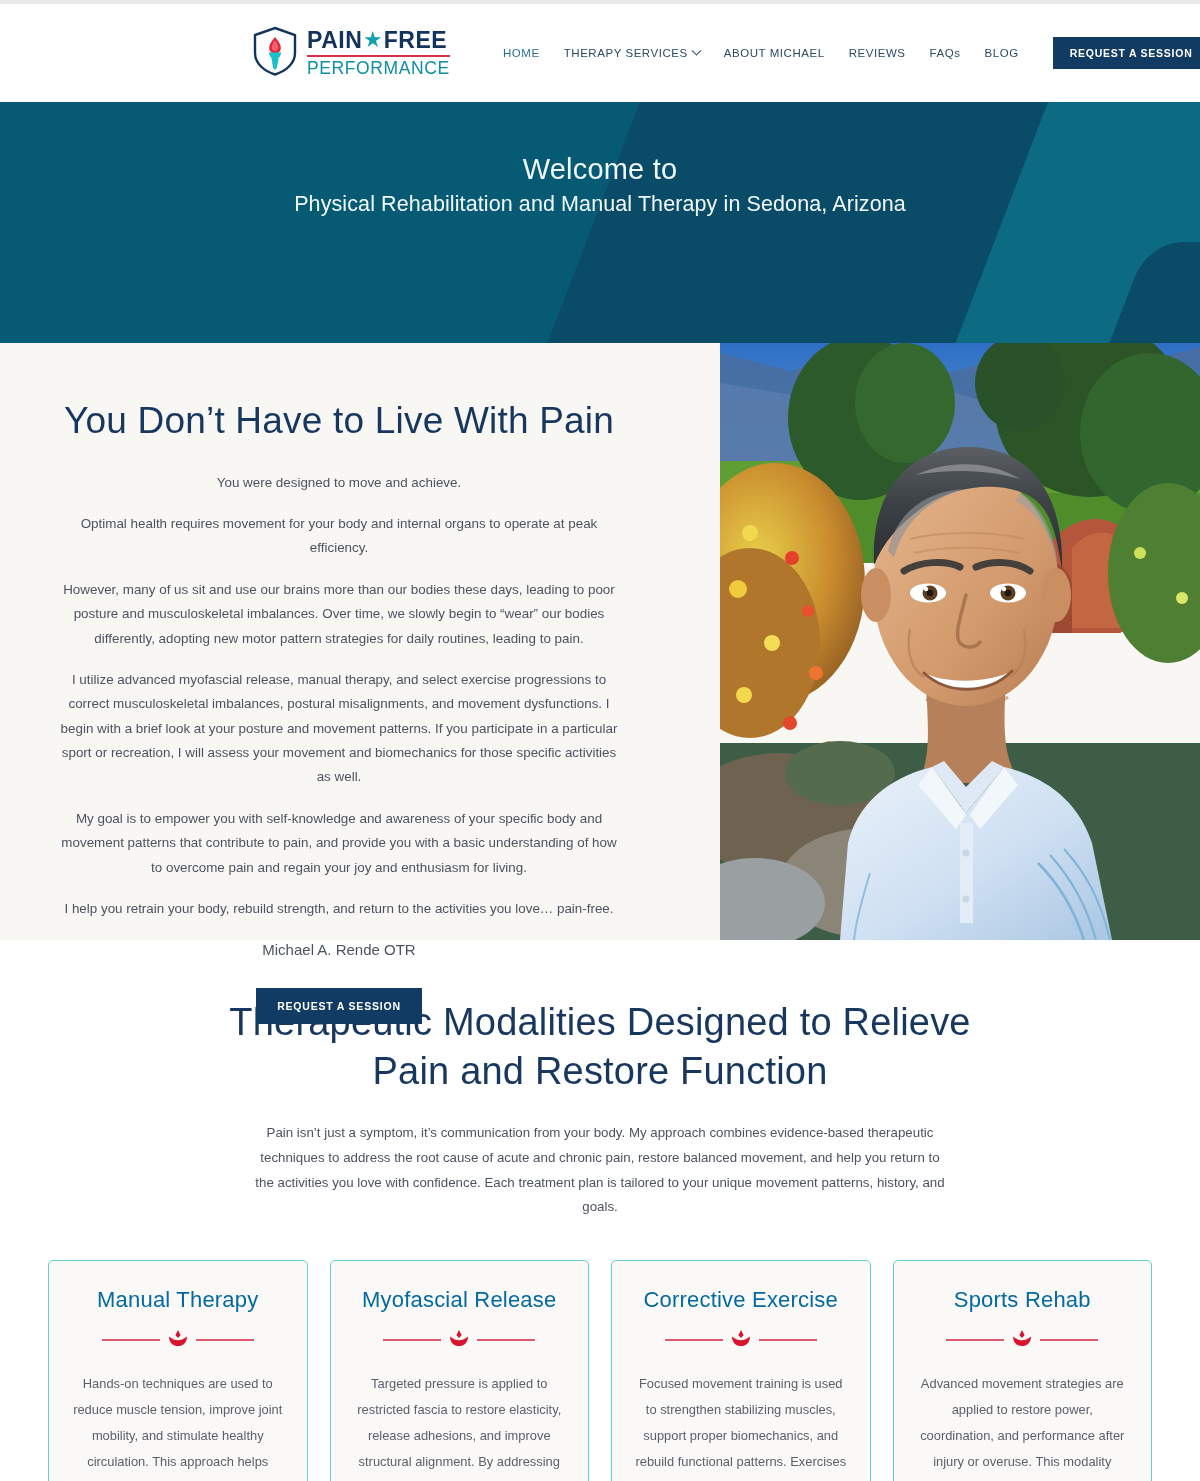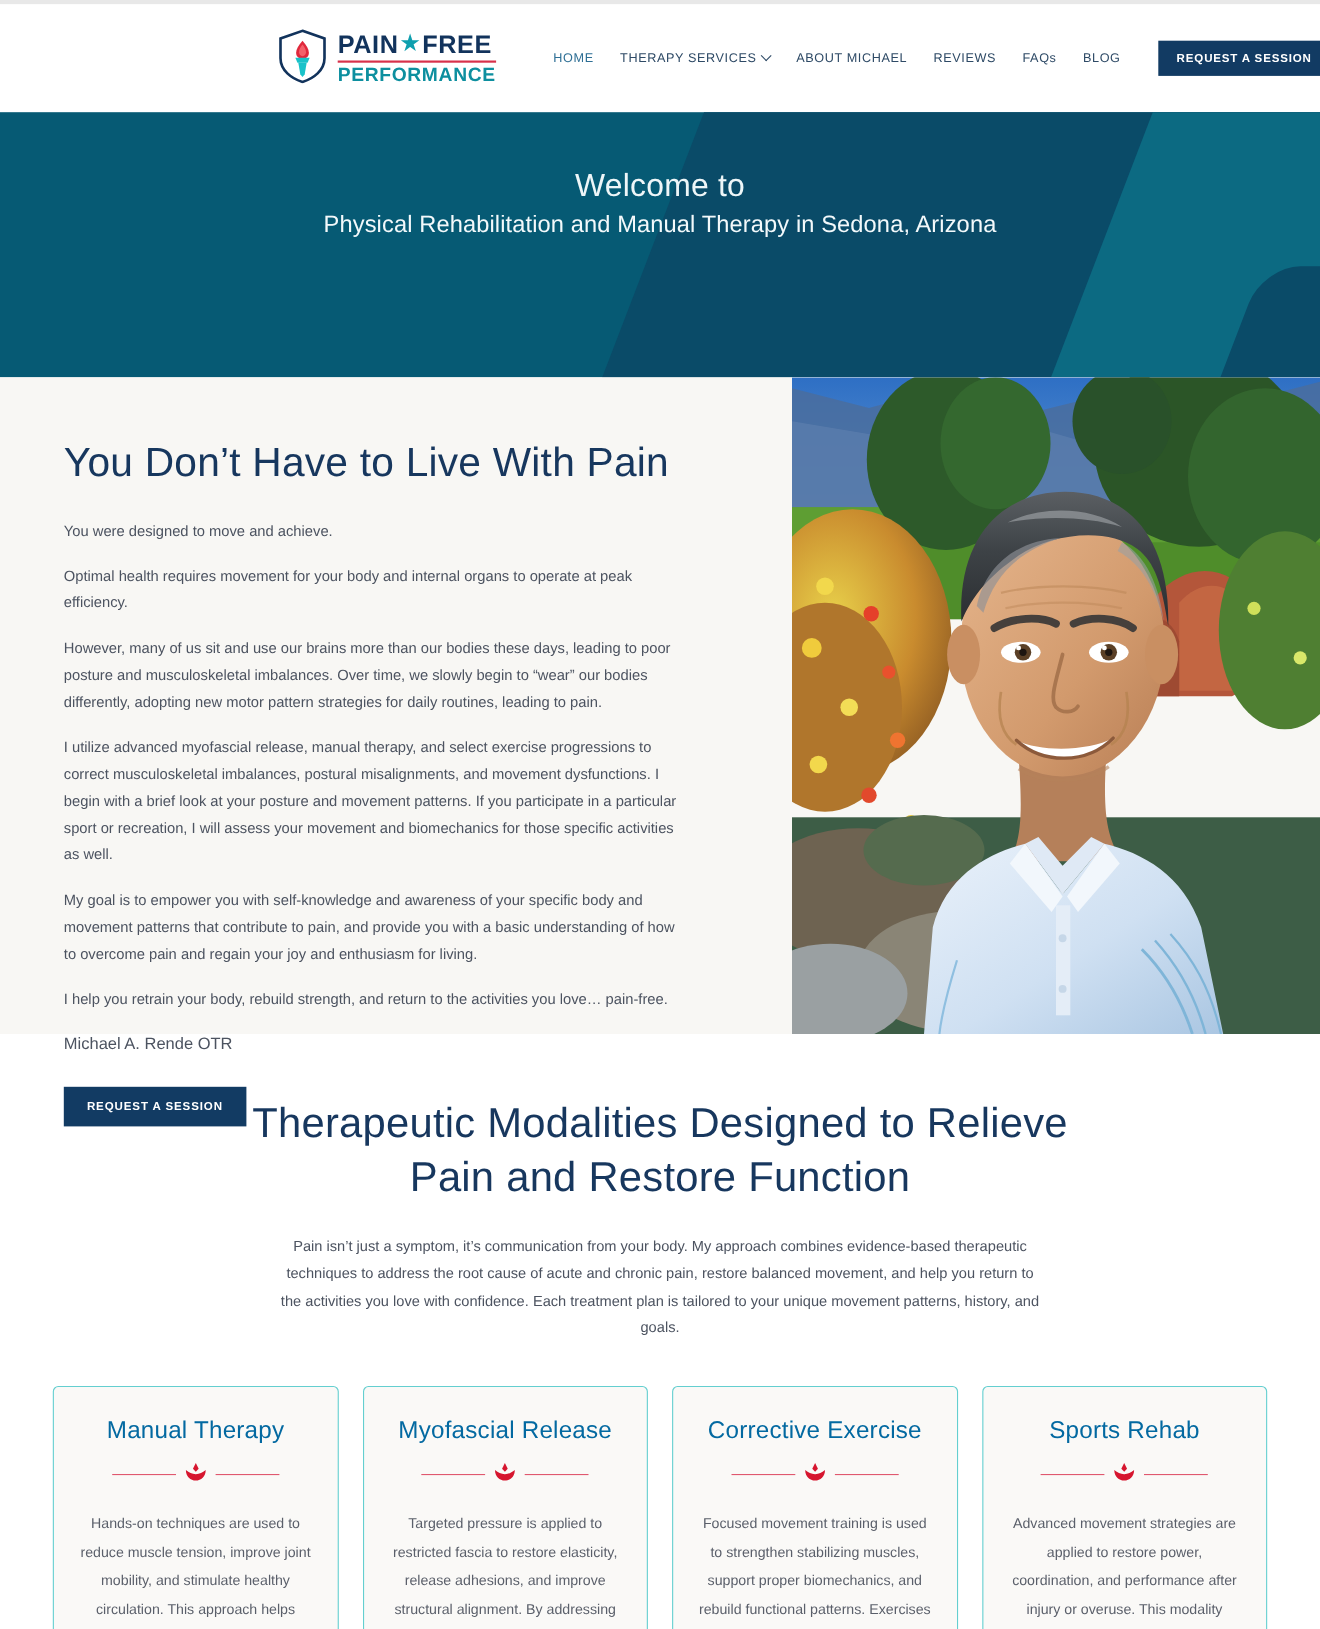--- a/index.html
+++ b/index.html
@@ -65,21 +65,20 @@
     height: 2px;
     background: #d8314a;
     margin: 3px 0 3px 0;
     width: 100%;
   }
   .logo-line2 {
     font-size: 17.5px;
     letter-spacing: 0.6px;
     color: #0d8f9f;
     white-space: nowrap;
-    font-weight: bold;
   }
 
   
   .main-nav {
     display: flex;
     align-items: center;
     gap: 0px;
     margin-left: 32px;
   }
   .nav-item {
@@ -174,20 +173,21 @@
 
   
   .intro {
     position: relative;
     height: 597px;
     background: #f8f7f4;
   }
   .intro-text {
     width: 620px;
     padding: 57px 0 0 58px;
+    text-align: center;
   }
   .intro-h2 {
     font-size: 37px;
     font-weight: 400;
     color: #17375e;
     letter-spacing: 0.2px;
     line-height: 1.15;
     margin-bottom: 28px;
   }
   .intro-text p {

